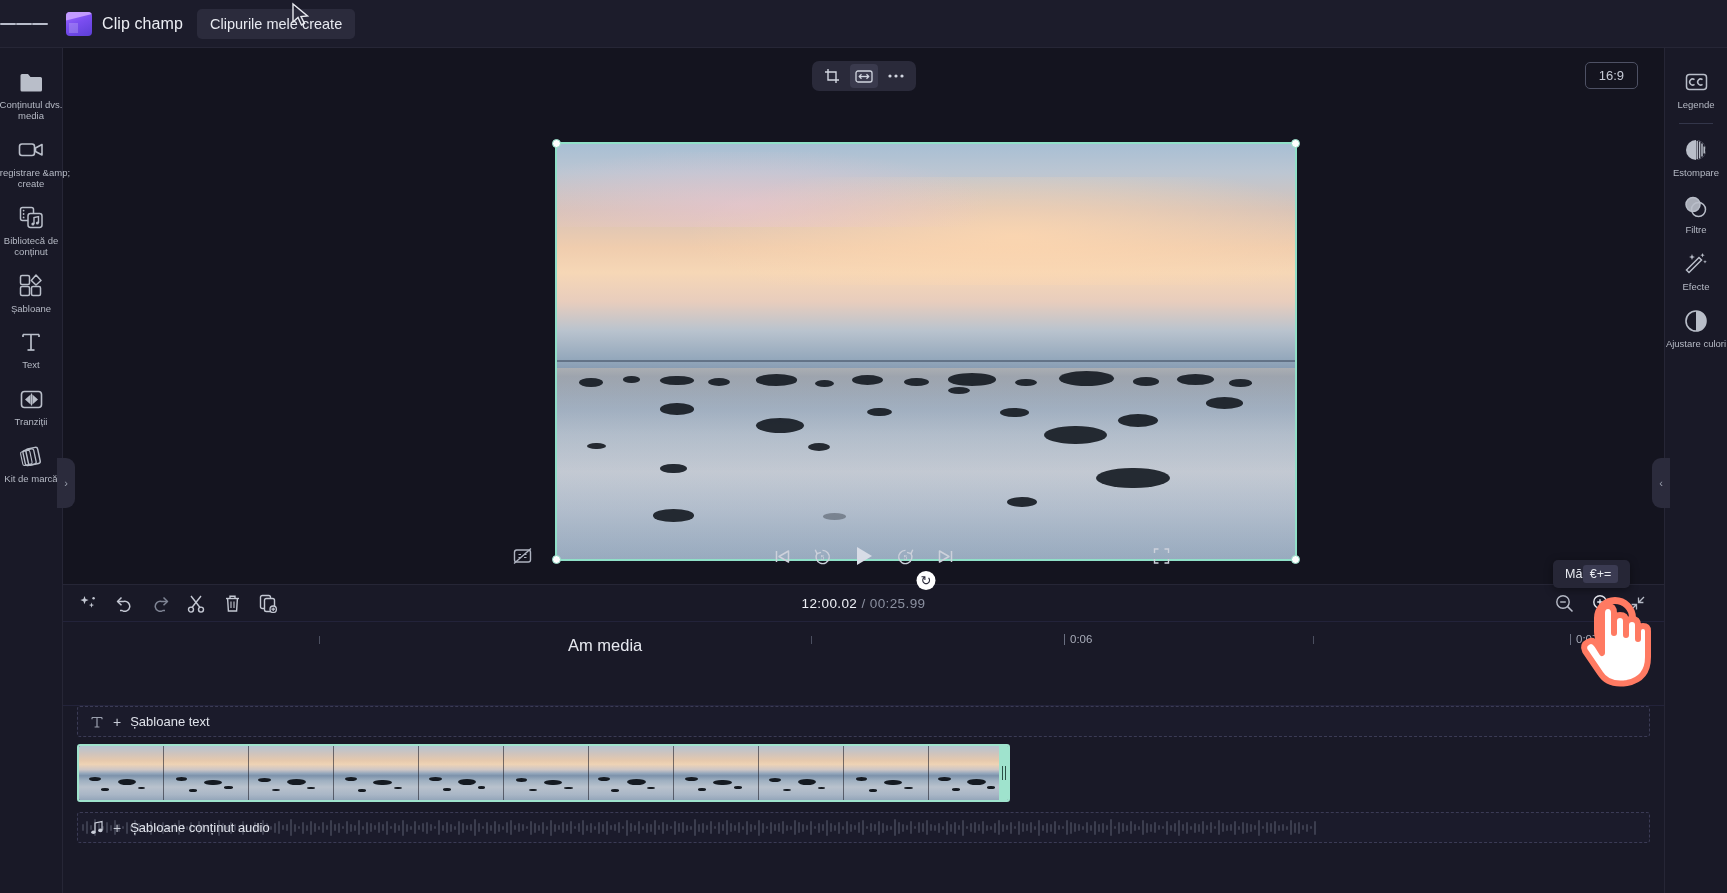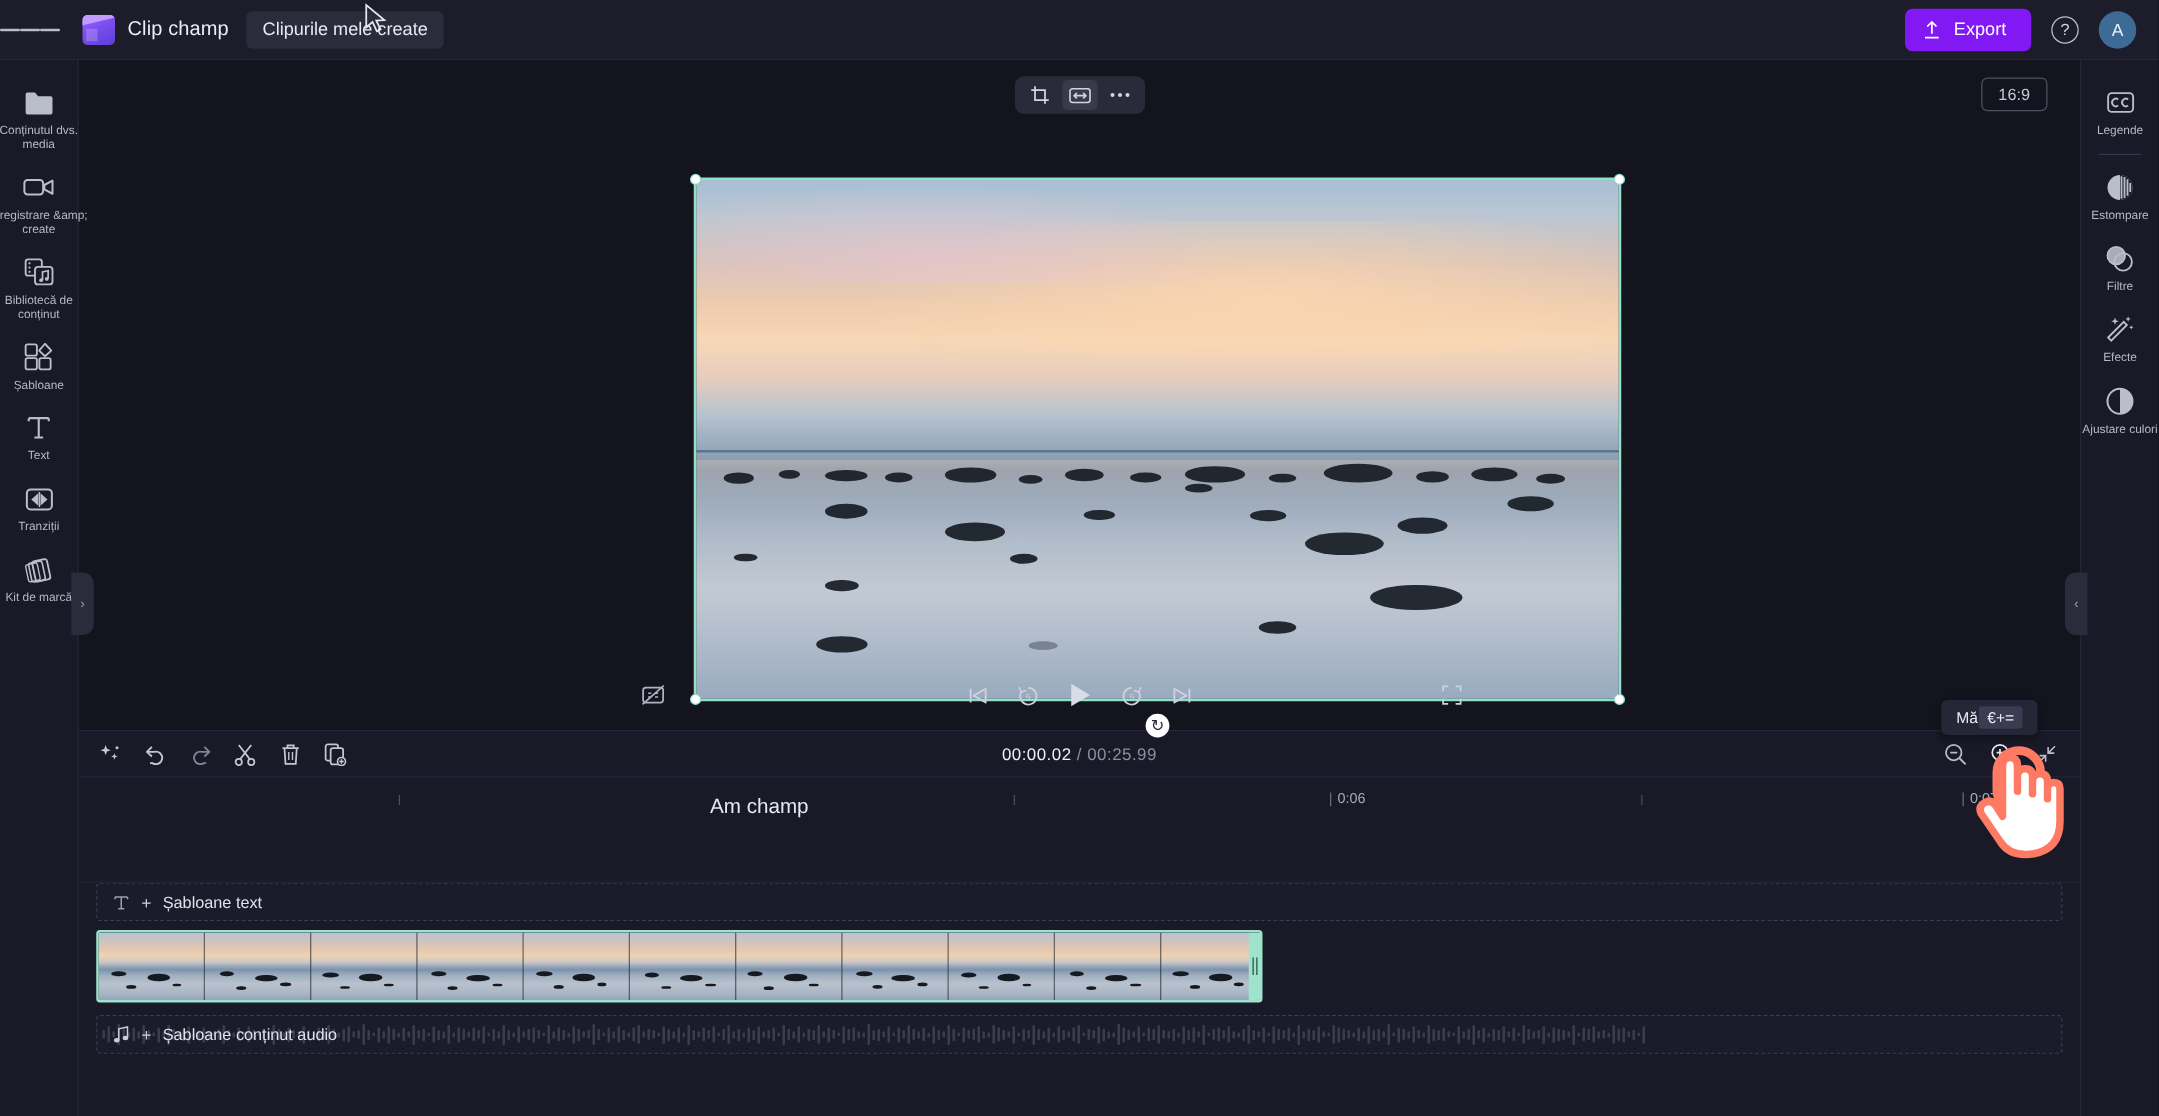--- a/index.html
+++ b/index.html
@@ -267,32 +267,20 @@
         <span></span>
     </div>
     <div class="brand">
       <div class="brand-logo"></div>
       <div class="brand-name">Clip champ</div>
     </div>
     <div class="project-chip">Clipurile mele create</div>
     <svg class="cursor-arrow" style="left:290px;top:2px;" width="22" height="26" viewBox="0 0 22 26">
       <path d="M3 2 L3 20 L8 15.5 L11.5 23 L14.5 21.5 L11 14.5 L17.5 14 Z" fill="none" stroke="#e8eaf0" stroke-width="1.4"></path>
     </svg>
-    <div class="topbar-right">
-      <button class="export-btn">
-        <svg width="15" height="16" viewBox="0 0 15 16">
-          <path d="M7.5 1.5 L7.5 11" stroke="#fff" stroke-width="1.4" fill="none"></path>
-          <path d="M3.8 5.2 L7.5 1.5 L11.2 5.2" stroke="#fff" stroke-width="1.4" fill="none"></path>
-          <path d="M2 14 L13 14" stroke="#fff" stroke-width="1.4" fill="none"></path>
-        </svg>
-        <span>Export</span>
-      </button>
-      <div class="help-icon">?</div>
-      <div class="avatar">A</div>
-    </div>
   </div>
 
   <div class="body-row">
 
     <div class="left-rail">
 
       <div class="rail-item">
         <div class="rail-icon">
           <svg width="25" height="21" viewBox="0 0 25 21">
             <path d="M1.5 18 L1.5 3.5 Q1.5 2 3 2 L9 2 L11.5 5 L21.5 5 Q23 5 23 6.5 L23 18 Q23 19.5 21.5 19.5 L3 19.5 Q1.5 19.5 1.5 18 Z" fill="#b9bec9"></path>
@@ -545,21 +533,21 @@
               <svg width="19" height="19" viewBox="0 0 19 19">
                 <rect x="1.5" y="1.5" width="10" height="13" rx="1.8" fill="none" stroke="#c3c7d2" stroke-width="1.4"></rect>
                 <rect x="5.5" y="4.5" width="10" height="13" rx="1.8" fill="#191927" stroke="#c3c7d2" stroke-width="1.4"></rect>
                 <circle cx="14.2" cy="15.2" r="3.2" fill="#191927" stroke="#c3c7d2" stroke-width="1.3"></circle>
                 <path d="M14.2 13.4 L14.2 17 M12.4 15.2 L16 15.2" stroke="#c3c7d2" stroke-width="1.2"></path>
               </svg>
             </div>
           </div>
 
           <div class="tl-time">
-            <span class="cur">00:00.02</span>
+            <span class="cur">12:00.02</span>
             <span class="sep">/</span>
             <span class="tot">00:25.99</span>
           </div>
 
           <div class="tl-zoom">
             <div class="tl-zoom-btn">
               <svg width="19" height="19" viewBox="0 0 19 19">
                 <circle cx="8" cy="8" r="6.2" fill="none" stroke="#b8bcc8" stroke-width="1.4"></circle>
                 <path d="M5.2 8 L10.8 8" stroke="#b8bcc8" stroke-width="1.4"></path>
                 <path d="M12.6 12.6 L17.5 17.5" stroke="#b8bcc8" stroke-width="1.5"></path>
@@ -587,21 +575,21 @@
             <div class="tick-label">0:06</div>
           </div>
           <div class="tick" style="left:1507px;">
             <div class="tick-line"></div>
             <div class="tick-label">0:07</div>
           </div>
           <div class="tick-minor" style="left:256px;"></div>
           <div class="tick-minor" style="left:748px;"></div>
           <div class="tick-minor" style="left:1250px;"></div>
 
-          <div class="tl-overlay-text">Am champ</div>
+          <div class="tl-overlay-text">Am media</div>
         </div>
 
         <div class="track-text">
           <svg width="14" height="14" viewBox="0 0 14 14">
             <path d="M2 2.5 L12 2.5 M7 2.5 L7 12 M4.6 12 L9.4 12" fill="none" stroke="#9ba0ae" stroke-width="1.2"></path>
             <path d="M2 2.5 L2 4.3 M12 2.5 L12 4.3" fill="none" stroke="#9ba0ae" stroke-width="1.2"></path>
           </svg>
           <span class="track-plus">+</span>
           <span class="track-label">Șabloane text</span>
         </div>

